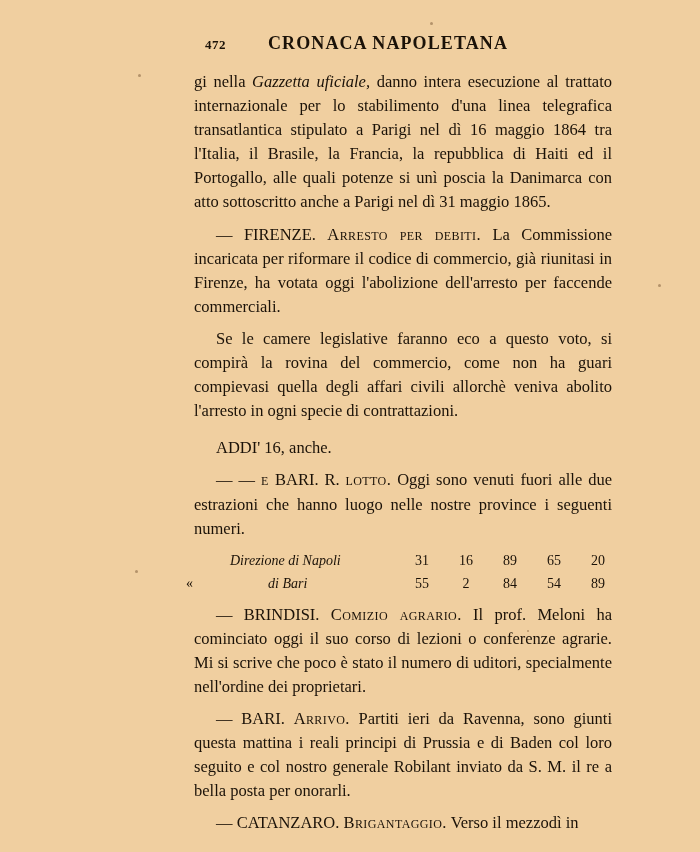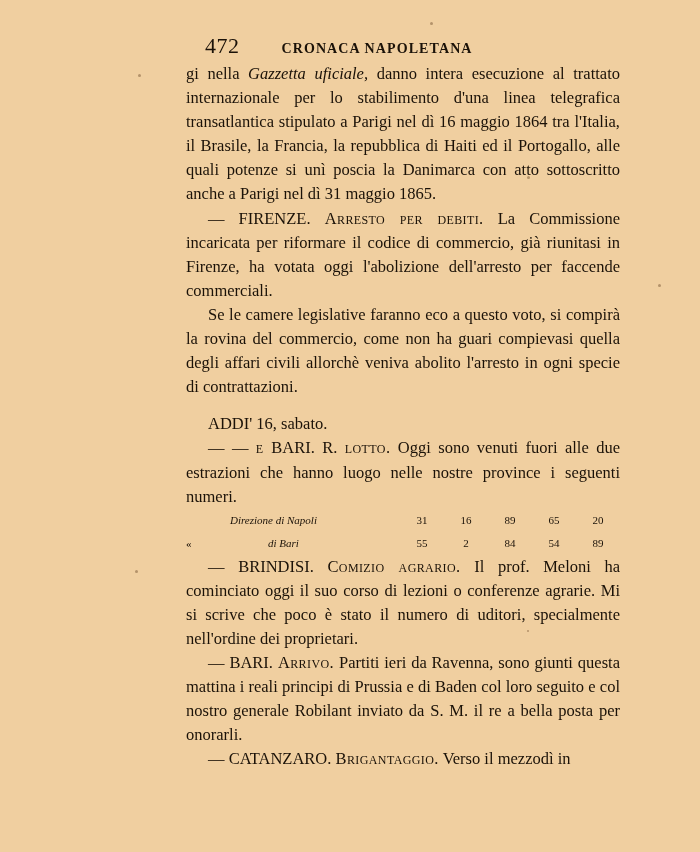--- a/index.html
+++ b/index.html
@@ -40,63 +40,63 @@
     top: 33px;
     width: 700px;
     text-align: left;
   }
   .header-inner {
     display: block;
     margin-left: 205px;
     white-space: nowrap;
   }
   .page-number {
-    font-size: 22px;
-    font-weight: normal;
+    font-size: 13px;
+    font-weight: bold;
     letter-spacing: 0.5px;
   }
   .running-title {
-    font-size: 14px;
+    font-size: 18px;
     font-variant: small-caps;
     letter-spacing: 1.1px;
     margin-left: 38px;
     font-weight: bold;
   }
 
   .body-text {
     position: absolute;
     left: 186px;
     top: 62px;
     width: 434px;
     font-size: 16.5px;
     line-height: 24.1px;
     text-align: justify;
     text-justify: inter-word;
   }
   .para {
-    margin: 0;
+    margin: 8px;
     text-indent: 0;
   }
   .para.indent {
     text-indent: 22px;
   }
   .para.gap {
     margin-top: 13px;
   }
   .it { font-style: italic; }
   .sc {
     font-variant: small-caps;
     letter-spacing: 0.4px;
   }
 
   .lotto-table {
     margin: 0;
     width: 100%;
     border-collapse: collapse;
-    font-size: 11px;
+    font-size: 14px;
     line-height: 23px;
   }
   .lotto-table td {
     padding: 0;
     vertical-align: baseline;
     white-space: nowrap;
   }
   .lotto-label {
     font-style: italic;
     padding-left: 18px !important;
@@ -137,21 +137,21 @@
   </div>
 
   <div class="body-text">
 
     <p class="para"><span>gi nella </span><span class="it">Gazzetta uficiale,</span><span> danno  intera esecuzione al trattato internazionale per lo stabilimento d'una linea telegrafica transatlantica stipulato a Parigi nel dì 16 maggio 1864 tra l'Italia, il Brasile, la Francia, la repubblica di Haiti ed il Portogallo, alle quali potenze si unì poscia la Danimarca con atto sottoscritto anche a Parigi nel dì 31 maggio 1865.</span></p>
 
     <p class="para indent"><span class="lead-dash">— </span><span>FIRENZE. </span><span class="sc">Arresto per debiti.</span><span> La Commissione incaricata per riformare il codice di commercio, già riunitasi in Firenze, ha votata oggi l'abolizione dell'arresto per faccende commerciali.</span></p>
 
     <p class="para indent"><span>Se le camere legislative faranno eco a questo voto, si compirà la rovina del commercio, come non ha guari compievasi quella degli affari civili allorchè veniva abolito l'arresto in ogni specie di contrattazioni.</span></p>
 
-    <p class="para indent gap"><span>ADDI' 16, sabato.</span></p>
+    <p class="para indent gap"><span>ADDI' 16, anche.</span></p>
 
     <p class="para indent"><span class="lead-dash">— — </span><span class="sc">e </span><span>BARI. R. </span><span class="sc">lotto.</span><span> Oggi sono venuti  fuori  alle due estrazioni che hanno luogo nelle nostre province  i seguenti numeri.</span></p>
 
     <table class="lotto-table">
       <tbody>
         <tr>
           <td class="lotto-guill"></td>
           <td class="lotto-label">Direzione di Napoli</td>
           <td class="lotto-num">31</td>
           <td class="lotto-num">16</td>

